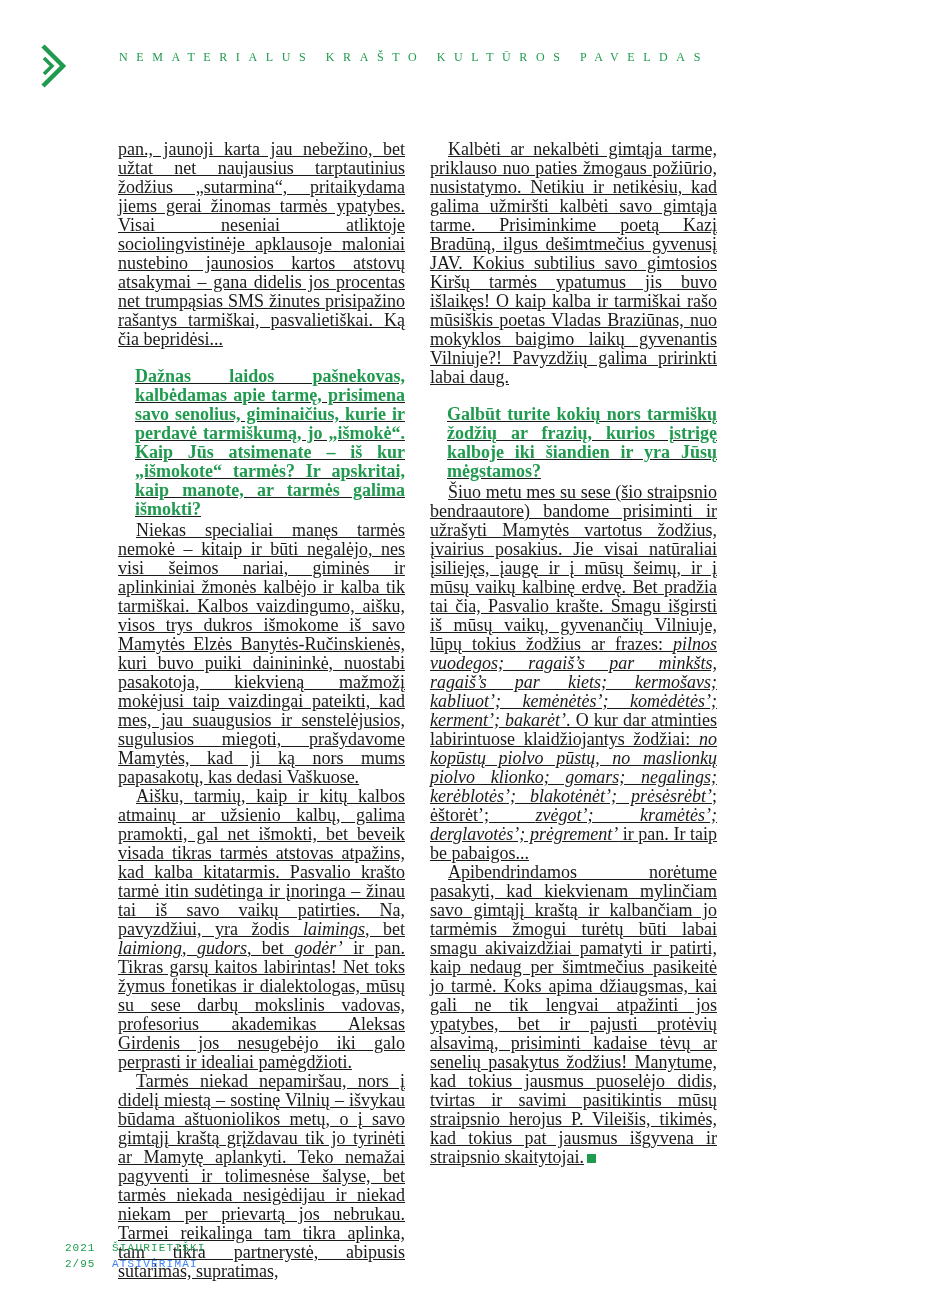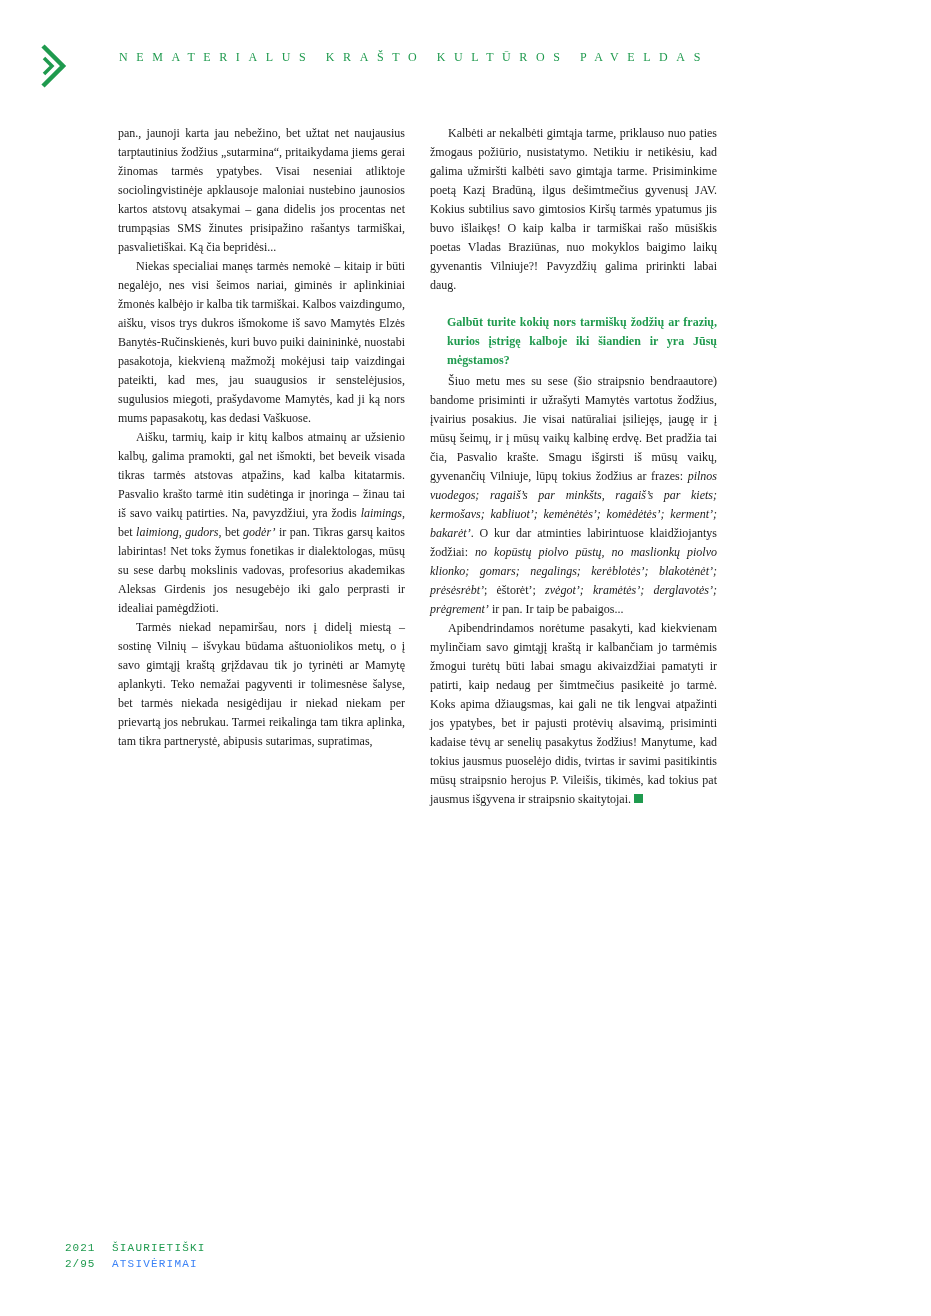--- a/index.html
+++ b/index.html
@@ -1,22 +1,22 @@
 <!DOCTYPE html>
 <html><head>
 <meta charset="utf-8">
 <style>
   html, body { margin: 0; padding: 0; background: #ffffff; }
   body { width: 931px; height: 1316px; position: relative; overflow: hidden;
          font-family: "DejaVu Serif", "Liberation Serif", serif; color: #1a1a1a; }
   .chevron { position: absolute; left: 40px; top: 44px; width: 30px; height: 44px; }
   .running-head { position: absolute; left: 119px; top: 50px; font-family: "Liberation Serif", serif;
                   font-size: 12px; letter-spacing: 8.6px; color: #1f9a4e; white-space: nowrap; }
-  .col { position: absolute; top: 124px; width: 287px; font-family: "Liberation Serif", serif;
-         font-size: 12px; line-height: 19px; text-align: justify; hyphens: manual; }
+  .col { position: absolute; top: 140px; width: 287px; font-family: "Liberation Serif", serif;
+         font-size: 18px; line-height: 19px; text-align: justify; hyphens: manual; text-decoration: underline; }
   .col-left { left: 118px; }
   .col-right { left: 430px; }
   .col p { margin: 0; text-indent: 0; }
   .col p.indent { text-indent: 18px; }
   .col .q { color: #1f9a4e; font-weight: bold; margin: 18px 0 2px 17px; text-align: justify; }
   .col .q.first { margin-top: 18px; }
   .endmark { display: inline-block; width: 9px; height: 9px; background: #1f9a4e; vertical-align: 0px; margin-left: 3px; }
   .footer { position: absolute; left: 65px; top: 1240px; font-family: Liberation Mono, monospace; font-size: 11px; line-height: 16px; }
   .footer .row { white-space: nowrap; }
   .footer .num { color: #1f9a4e; letter-spacing: 1px; display: inline-block; width: 47px; }
@@ -27,20 +27,21 @@
 <body>
 
 <svg class="chevron" viewBox="0 0 30 44">
   <polyline points="3,2 23,22 3,42" fill="none" stroke="#1f9a4e" stroke-width="4.5"></polyline>
   <polyline points="4,14 12,22 4,30" fill="none" stroke="#1f9a4e" stroke-width="3.5"></polyline>
 </svg>
 <div class="running-head">NEMATERIALUS KRAŠTO KULTŪROS PAVELDAS</div>
 
 <div class="col col-left">
   <p>pan., jaunoji karta jau nebežino, bet užtat net naujausius tarptautinius žodžius „sutarmina“, pritaikydama jiems gerai žinomas tarmės ypatybes. Visai neseniai atliktoje sociolingvistinėje apklausoje maloniai nustebino jaunosios kartos atstovų atsakymai – gana didelis jos procentas net trumpąsias SMS žinutes prisipažino rašantys tarmiškai, pasvalietiškai. Ką čia bepridėsi...</p>
+  <p class="q first">Dažnas laidos pašnekovas, kalbėdamas apie tarmę, prisimena savo senolius, giminaičius, kurie ir perdavė tarmiškumą, jo „išmokė“. Kaip Jūs atsimenate – iš kur „išmokote“ tarmės? Ir apskritai, kaip manote, ar tarmės galima išmokti?</p>
   <p class="indent">Niekas specialiai manęs tarmės nemokė – kitaip ir būti negalėjo, nes visi šeimos nariai, giminės ir aplinkiniai žmonės kalbėjo ir kalba tik tarmiškai. Kalbos vaizdingumo, aišku, visos trys dukros išmokome iš savo Mamytės Elzės Banytės-Ručinskienės, kuri buvo puiki dainininkė, nuostabi pasakotoja, kiekvieną mažmožį mokėjusi taip vaizdingai pateikti, kad mes, jau suaugusios ir senstelėjusios, sugulusios miegoti, prašydavome Mamytės, kad ji ką nors mums papasakotų, kas dedasi Vaškuose.</p>
   <p class="indent"><span>Aišku, tarmių, kaip ir kitų kalbos atmainų ar užsienio kalbų, galima pramokti, gal net išmokti, bet beveik visada tikras tarmės atstovas atpažins, kad kalba kitatarmis. Pasvalio krašto tarmė itin sudėtinga ir įnoringa – žinau tai iš savo vaikų patirties. Na, pavyzdžiui, yra žodis </span><i>laimings</i><span>, bet </span><i>laimiong</i><span>, </span><i>gudors</i><span>, bet </span><i>godėr’</i><span> ir pan. Tikras garsų kaitos labirintas! Net toks žymus fonetikas ir dialektologas, mūsų su sese darbų mokslinis vadovas, profesorius akademikas Aleksas Girdenis jos nesugebėjo iki galo perprasti ir idealiai pamėgdžioti.</span></p>
   <p class="indent">Tarmės niekad nepamiršau, nors į didelį miestą – sostinę Vilnių – išvykau būdama aštuoniolikos metų, o į savo gimtąjį kraštą grįždavau tik jo tyrinėti ar Mamytę aplankyti. Teko nemažai pagyventi ir tolimesnėse šalyse, bet tarmės niekada nesigėdijau ir niekad niekam per prievartą jos nebrukau. Tarmei reikalinga tam tikra aplinka, tam tikra partnerystė, abipusis sutarimas, supratimas,</p>
 </div>
 
 <div class="col col-right">
   <p class="indent">Kalbėti ar nekalbėti gimtąja tarme, priklauso nuo paties žmogaus požiūrio, nusistatymo. Netikiu ir netikėsiu, kad galima užmiršti kalbėti savo gimtąja tarme. Prisiminkime poetą Kazį Bradūną, ilgus dešimtmečius gyvenusį JAV. Kokius subtilius savo gimtosios Kiršų tarmės ypatumus jis buvo išlaikęs! O kaip kalba ir tarmiškai rašo mūsiškis poetas Vladas Braziūnas, nuo mokyklos baigimo laikų gyvenantis Vilniuje?! Pavyzdžių galima pririnkti labai daug.</p>
   <p class="q">Galbūt turite kokių nors tarmiškų žodžių ar frazių, kurios įstrigę kalboje iki šiandien ir yra Jūsų mėgstamos?</p>
   <p class="indent"><span>Šiuo metu mes su sese (šio straipsnio bendraautore) bandome prisiminti ir užrašyti Mamytės vartotus žodžius, įvairius posakius. Jie visai natūraliai įsiliejęs, įaugę ir į mūsų šeimų, ir į mūsų vaikų kalbinę erdvę. Bet pradžia tai čia, Pasvalio krašte. Smagu išgirsti iš mūsų vaikų, gyvenančių Vilniuje, lūpų tokius žodžius ar frazes: </span><i>pilnos vuodegos; ragaiš’s par minkšts, ragaiš’s par kiets; kermošavs; kabliuot’; kemėnėtės’; komėdėtės’; kerment’; bakarėt’</i><span>. O kur dar atminties labirintuose klaidžiojantys žodžiai: </span><i>no kopūstų piolvo pūstų, no maslionkų piolvo klionko; gomars; negalings; kerėblotės’; blakotėnėt’; prėsėsrėbt’</i><span>; ėštorėt’; </span><i>zvėgot’; kramėtės’; derglavotės’; prėgrement’</i><span> ir pan. Ir taip be pabaigos...</span></p>
   <p class="indent"><span>Apibendrindamos norėtume pasakyti, kad kiekvienam mylinčiam savo gimtąjį kraštą ir kalbančiam jo tarmėmis žmogui turėtų būti labai smagu akivaizdžiai pamatyti ir patirti, kaip nedaug per šimtmečius pasikeitė jo tarmė. Koks apima džiaugsmas, kai gali ne tik lengvai atpažinti jos ypatybes, bet ir pajusti protėvių alsavimą, prisiminti kadaise tėvų ar senelių pasakytus žodžius! Manytume, kad tokius jausmus puoselėjo didis, tvirtas ir savimi pasitikintis mūsų straipsnio herojus P. Vileišis, tikimės, kad tokius pat jausmus išgyvena ir straipsnio skaitytojai.</span><span class="endmark"></span></p>

